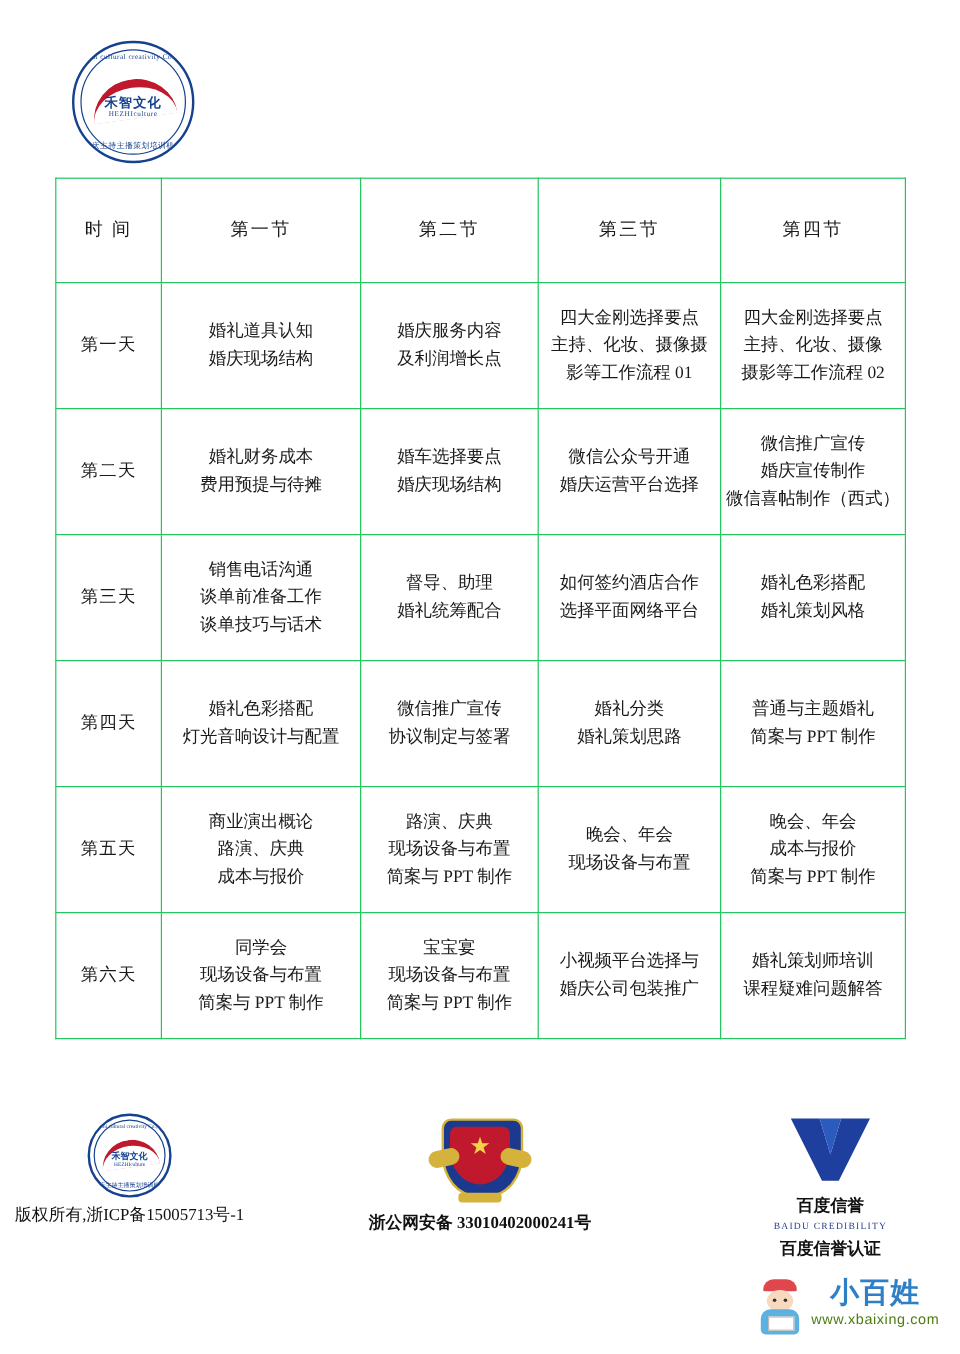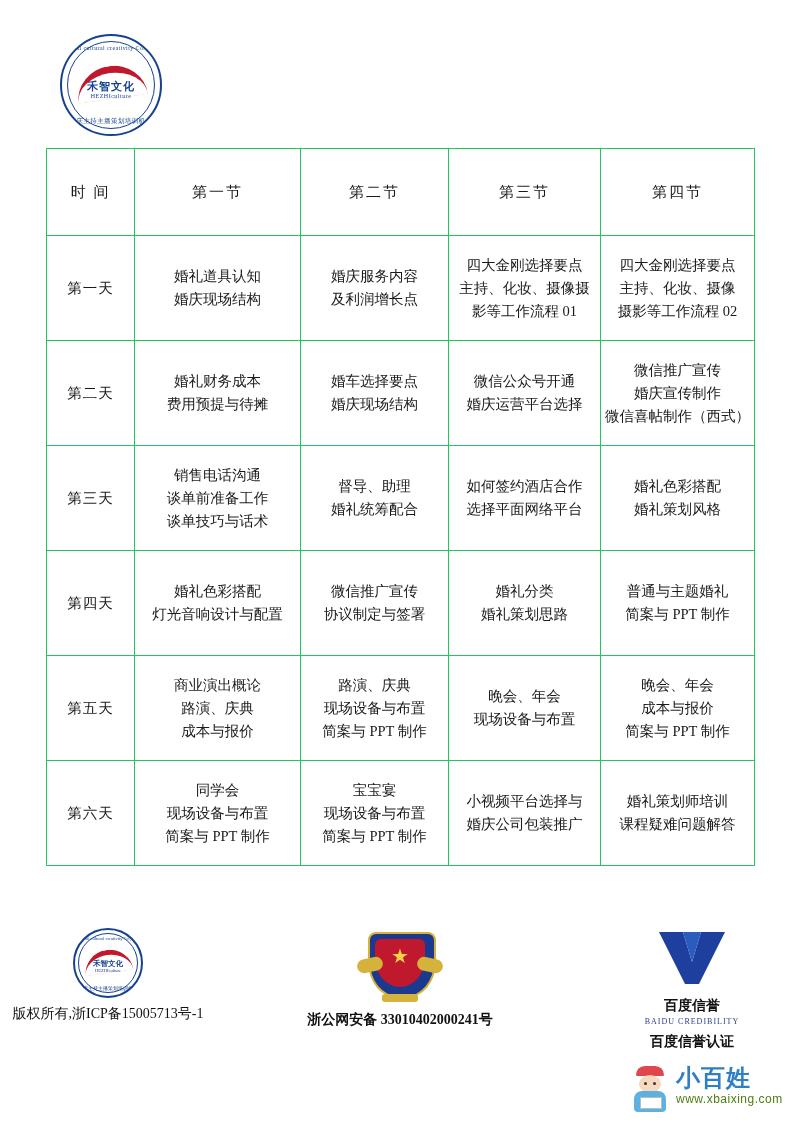--- a/index.html
+++ b/index.html
@@ -333,20 +333,21 @@
     left: 46px;
     top: 2px;
   }
   .wm-text .big {
     font-size: 24px;
     font-weight: bold;
     color: #2f7fc7;
     letter-spacing: 1px;
     line-height: 28px;
     font-family: "Liberation Sans", sans-serif;
+    text-align: center;
   }
   .wm-text .url {
     font-size: 12px;
     color: #4d7c0f;
     letter-spacing: 0.5px;
     font-family: "Liberation Sans", sans-serif;
   }
 </style>
 </head>
 <body>

